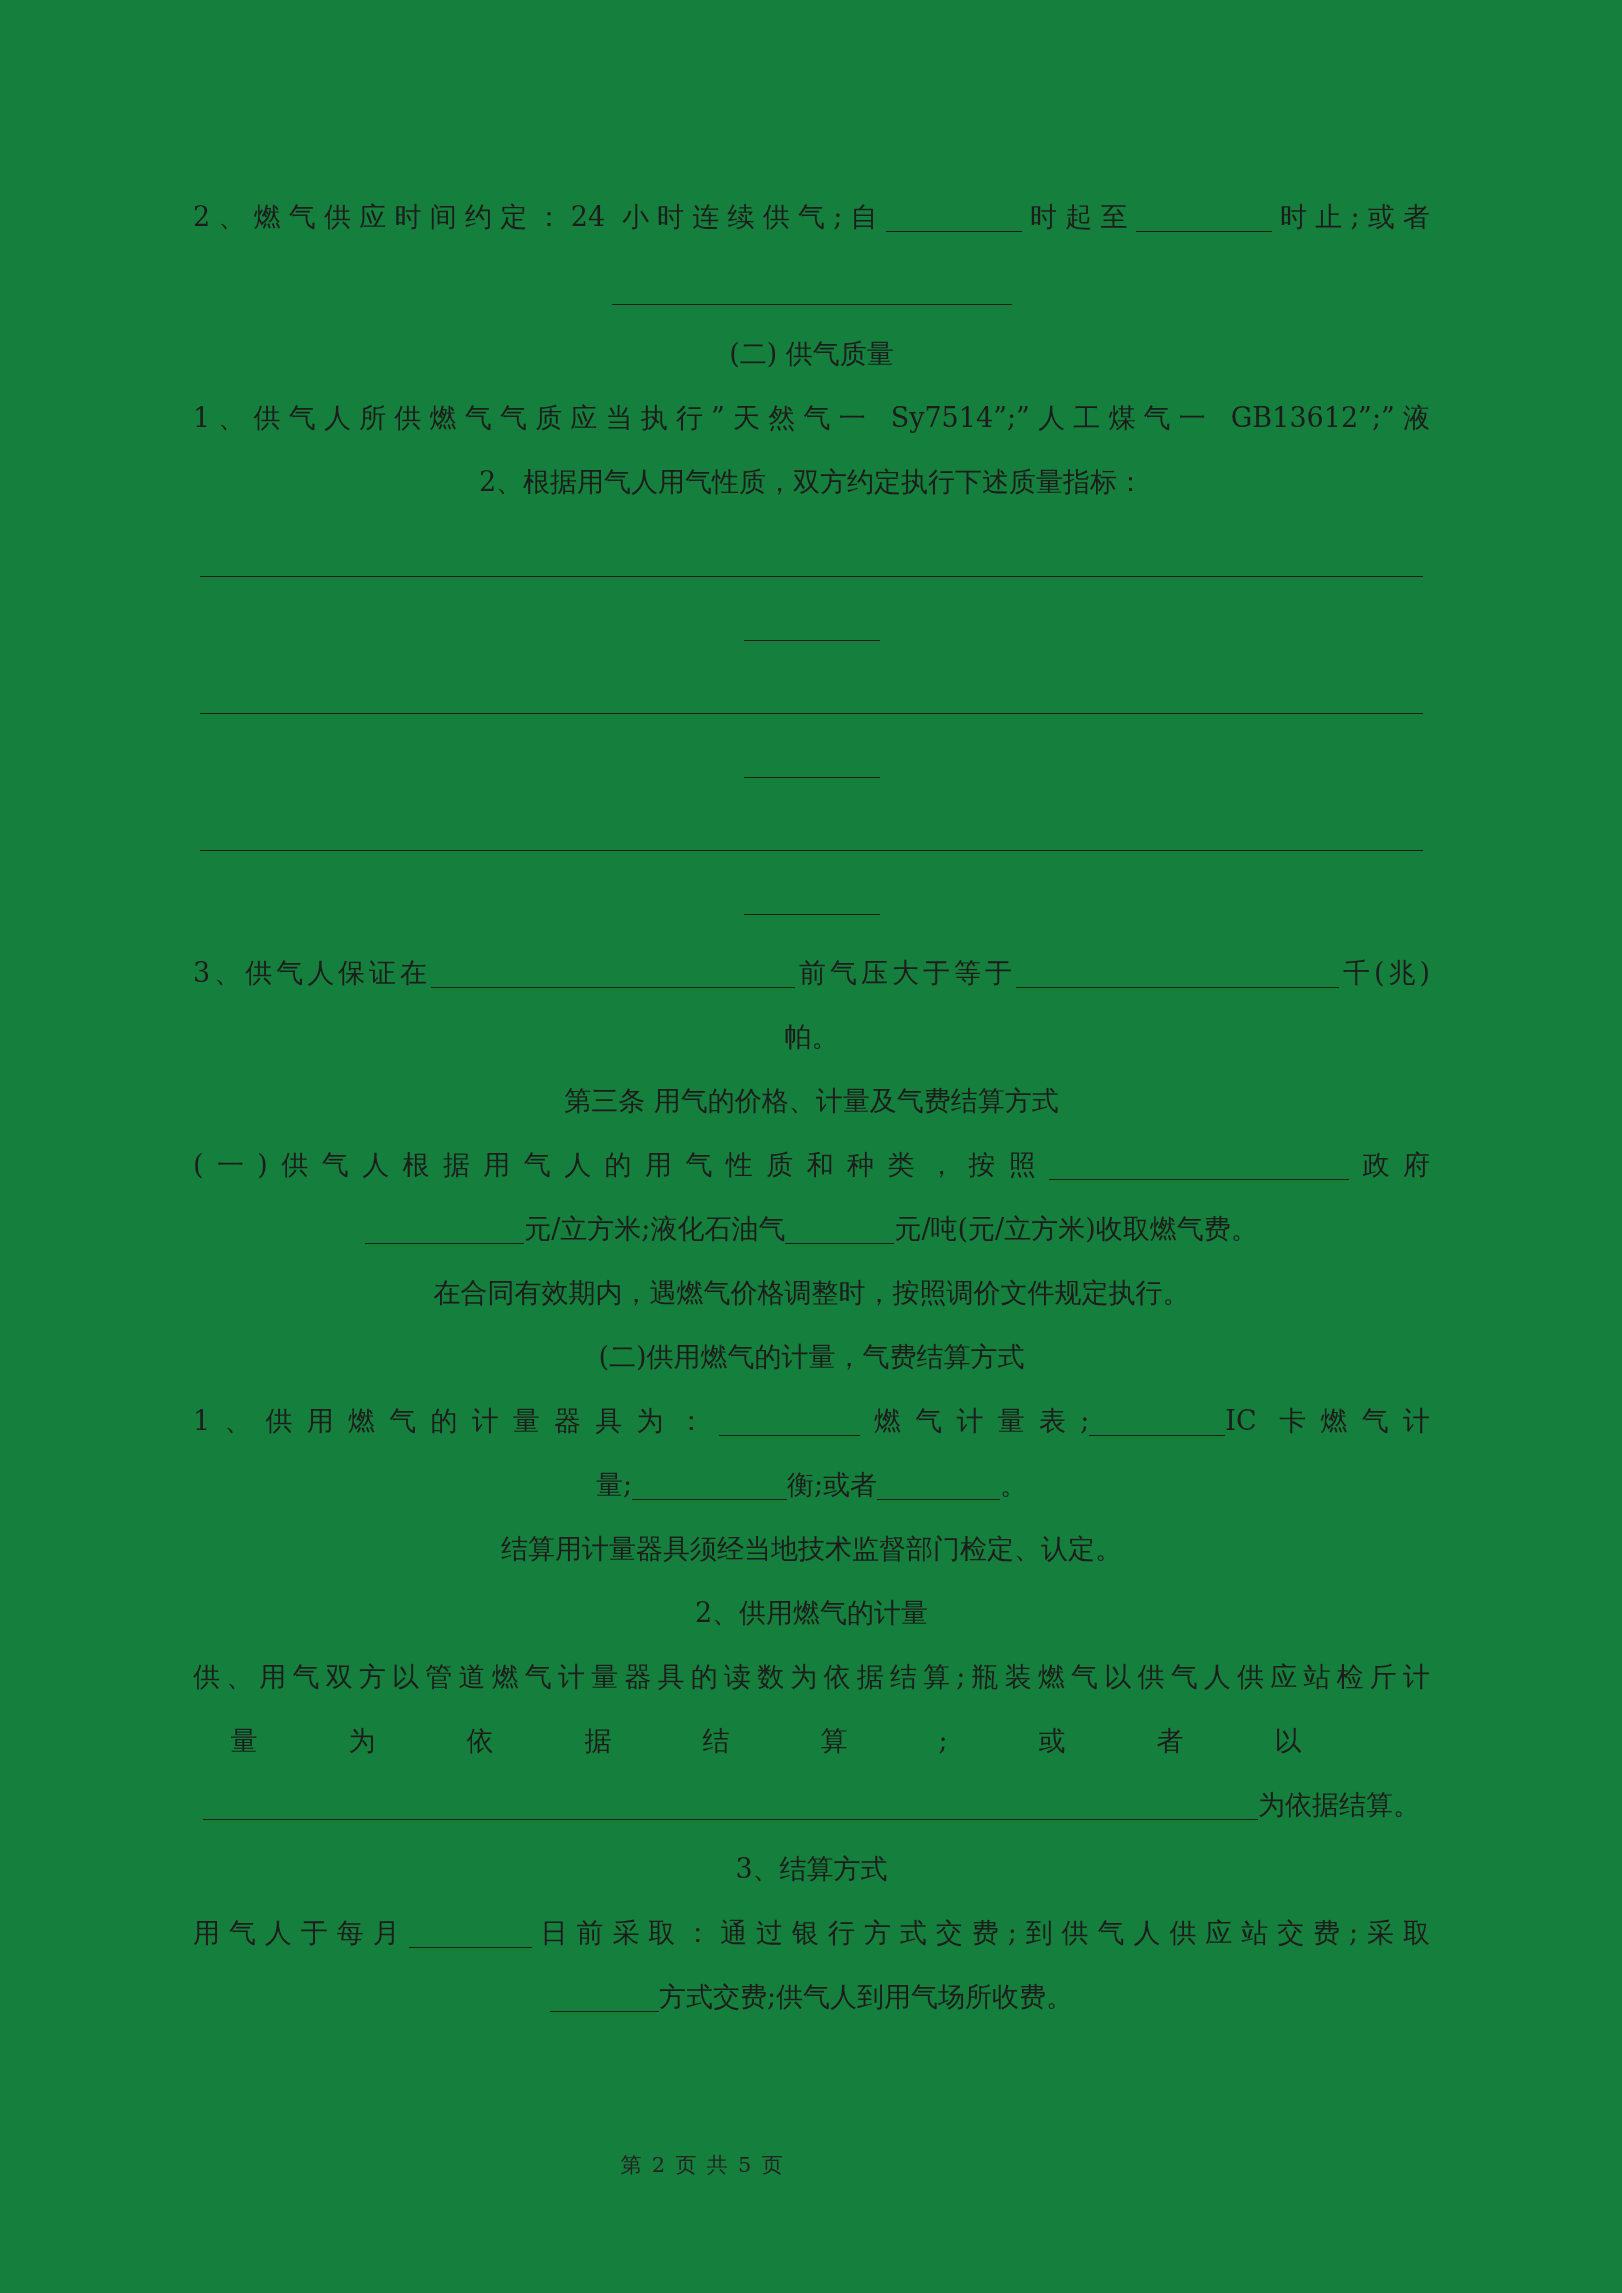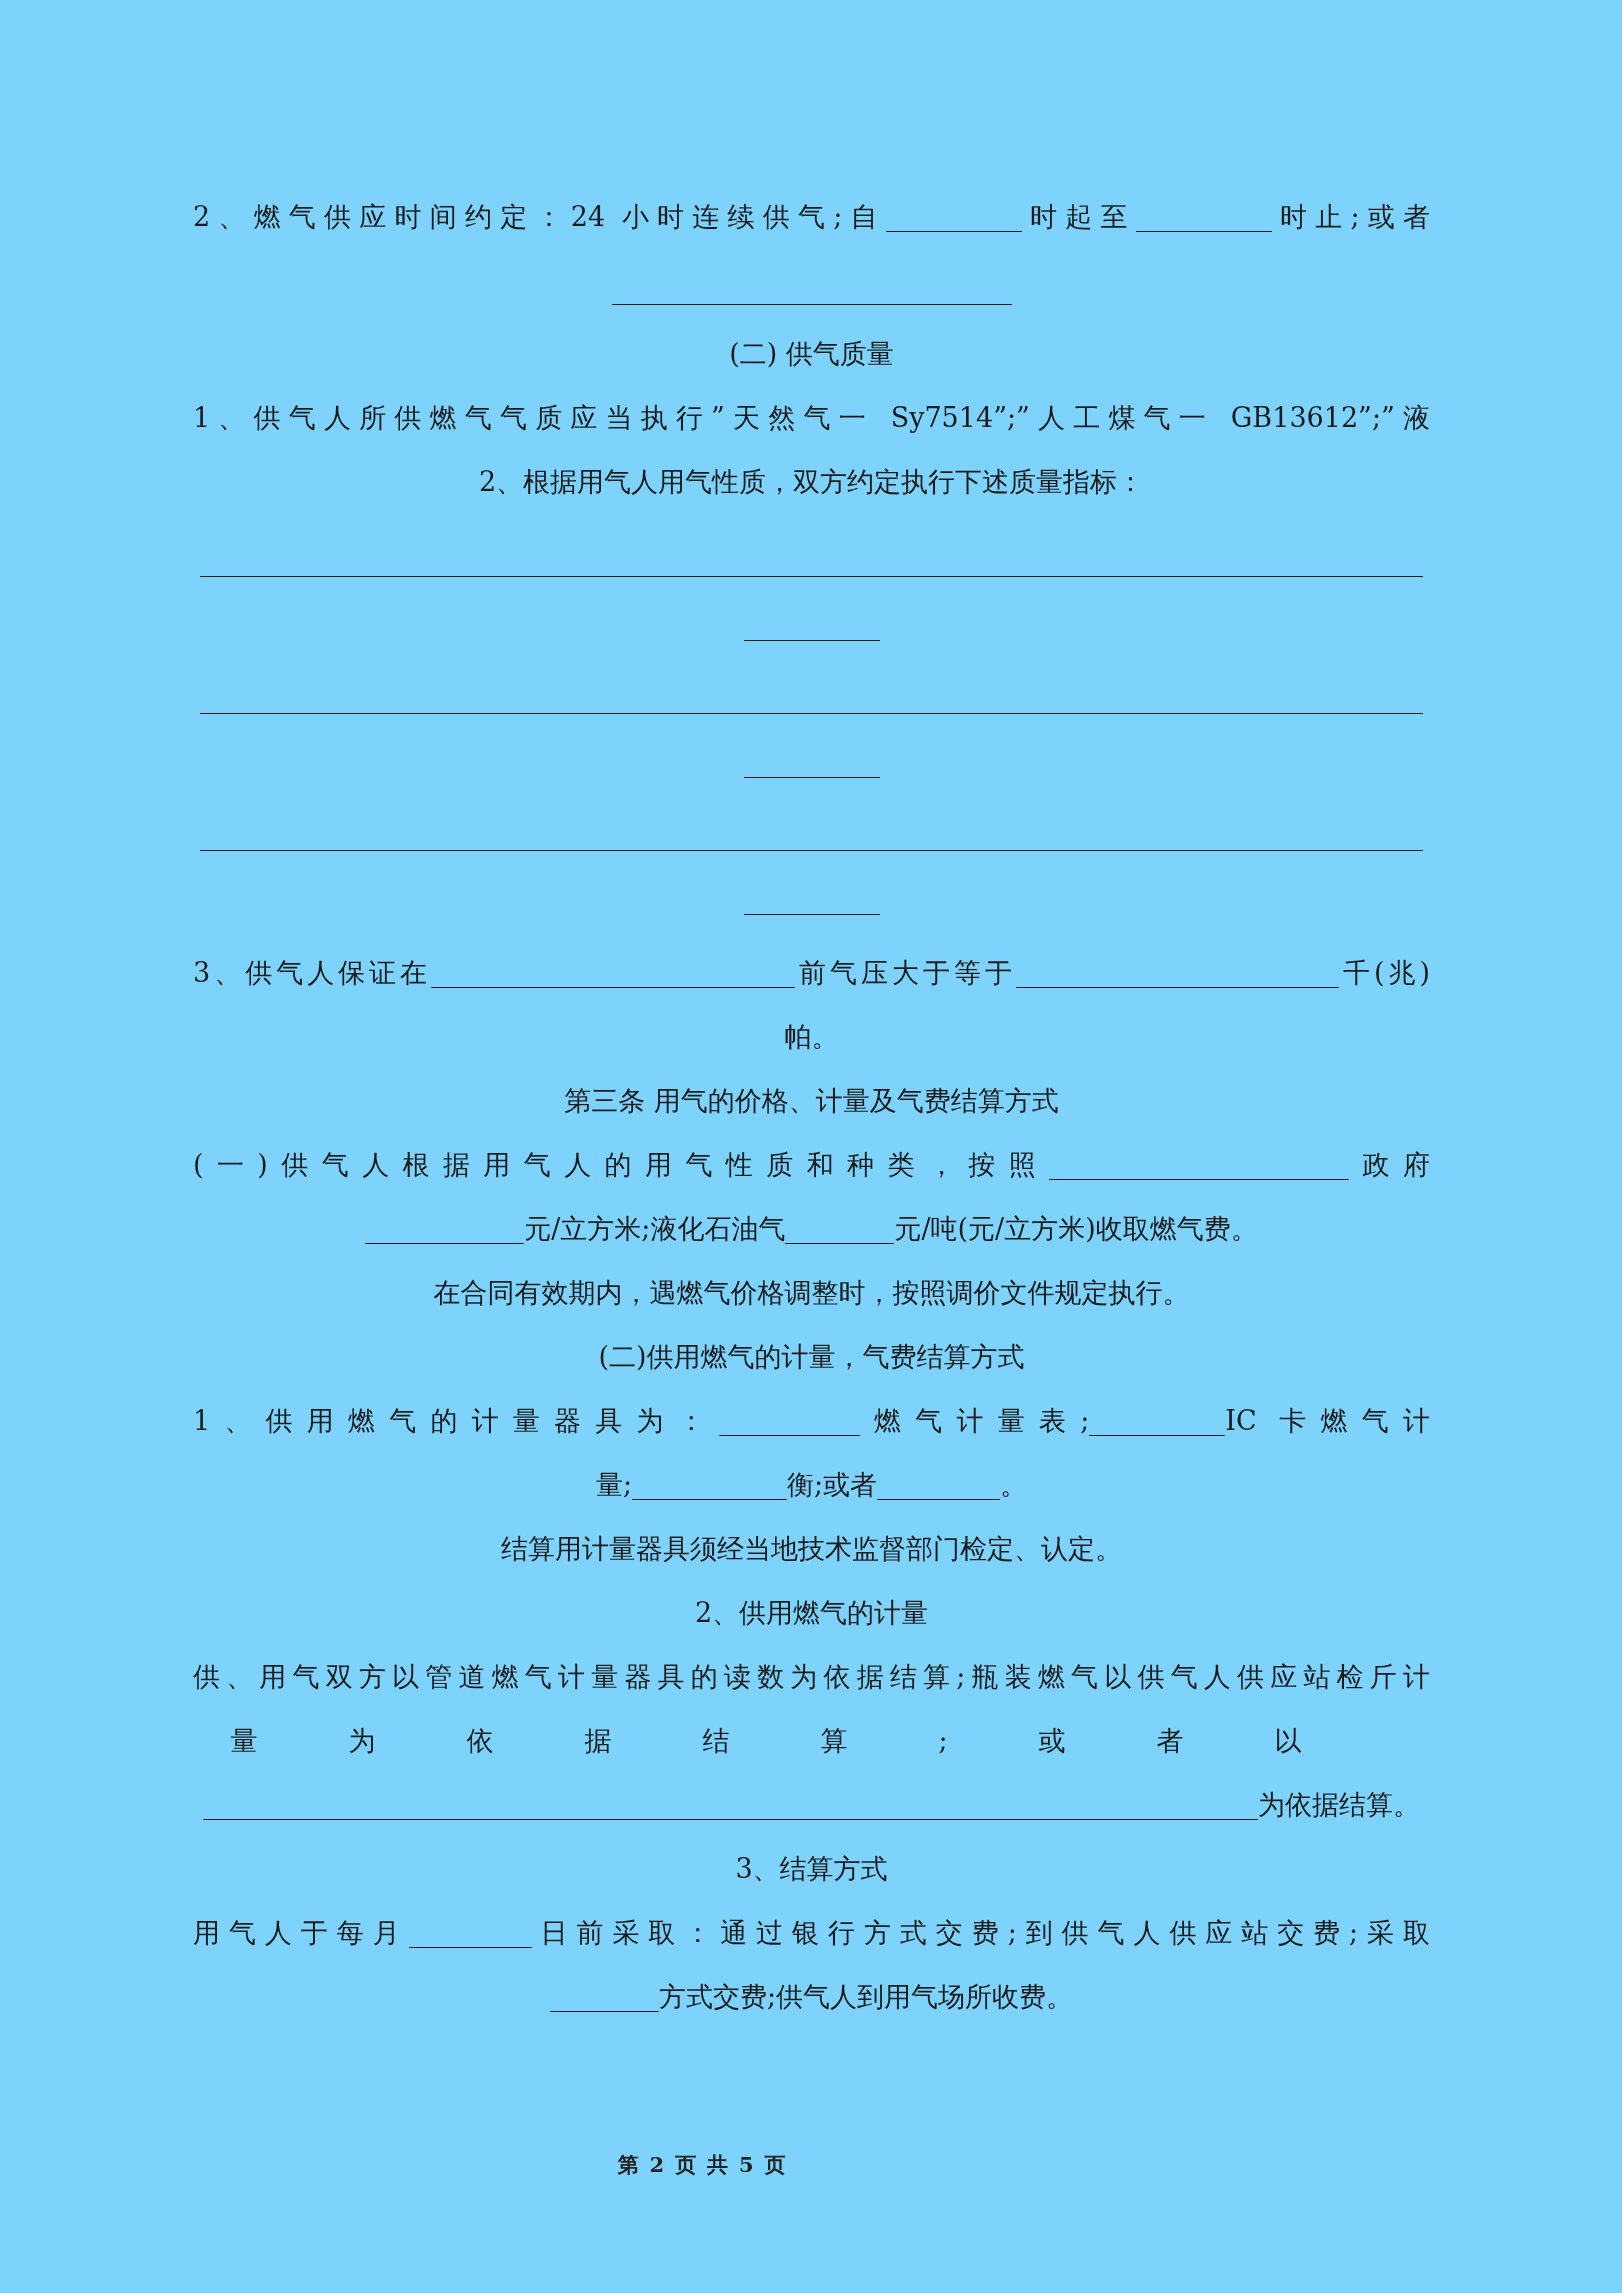--- a/index.html
+++ b/index.html
@@ -7,21 +7,21 @@
   body {
     width: 1623px;
     height: 2294px;
     font-family: "DejaVu Serif", "Liberation Serif", serif;
     overflow: hidden;
   }
   .page {
     position: relative;
     width: 1623px;
     height: 2294px;
-    background: #7dd3fc;
+    background: #15803d;
     color: #1c1c1c;
     padding: 185px 193px 0 193px;
   }
   .doc-body { width: 100%; }
   .line {
     font-size: 27px;
     line-height: 64px;
     color: #1c1c1c;
     text-align: center;
   }
@@ -47,21 +47,20 @@
   }
   .footer {
     position: absolute;
     left: 0;
     top: 2151px;
     width: 1405px;
     text-align: center;
     font-size: 21px;
     color: #222222;
     letter-spacing: 1.8px;
-    font-weight: bold;
   }
 </style>
 </head>
 <body>
 
 <div class="page">
   <div class="doc-body">
       <p class="line j"><span class="tx">2、燃气供应时间约定：24 小时连续供气;自</span><span class="bl" style="width: 136px;"></span><span class="tx">时起至</span><span class="bl" style="width: 136px;"></span><span class="tx">时止;或者</span></p>
       <p class="line g-md"><span class="bl" style="width: 400px;"></span></p>
       <p class="line"><span class="tx">(二) 供气质量</span></p>

